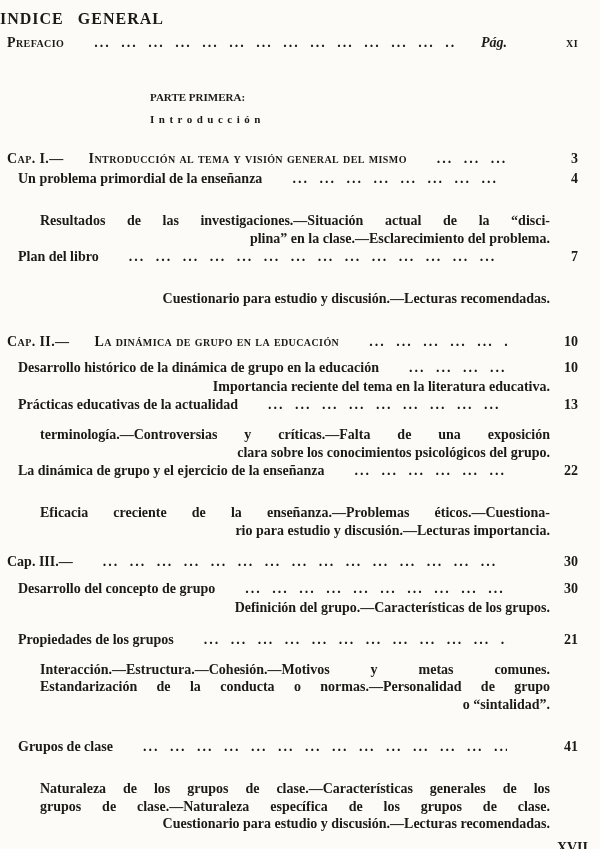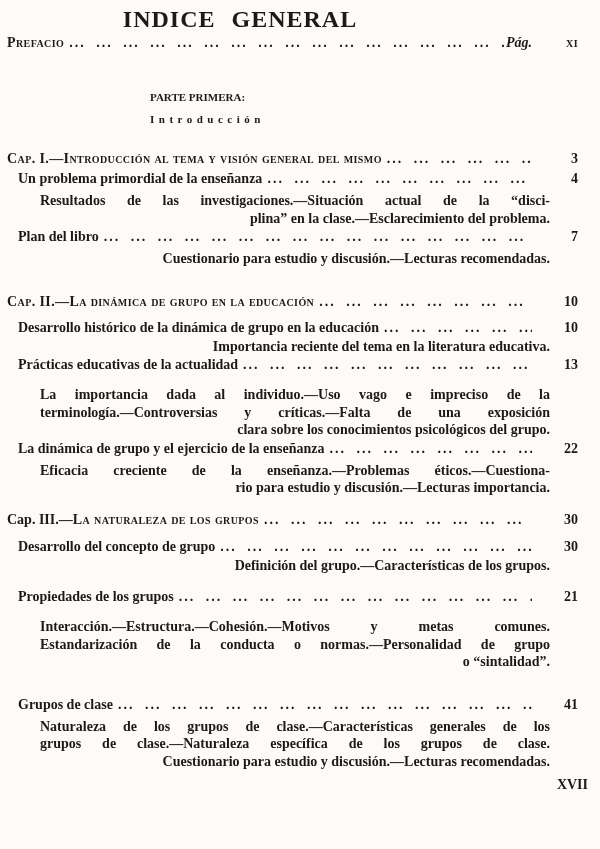--- a/index.html
+++ b/index.html
@@ -9,31 +9,32 @@
     color:#1d1915;
     font-family:"Liberation Serif","DejaVu Serif",serif;
     font-weight:bold;
     font-size:14px;
     overflow:hidden;
     box-sizing:border-box;
     padding-top:8px;
   }
   .page-title{
     width:480px;
-    text-align:center;
-    font-size:24px;
+    text-align:left;
+    font-size:16px;
     line-height:22px;
     letter-spacing:1px;
     word-spacing:9px;
   }
   .row{
     display:flex;
     align-items:baseline;
     margin-right:22px;
     line-height:20px;
+    gap:25px;
   }
   .r-ch{margin-left:7px;}
   .r-tp{margin-left:18px;}
   .label{white-space:nowrap;}
   .sc{font-variant:small-caps;letter-spacing:0.4px;}
   .dots{
     flex:1 1 auto;
     overflow:hidden;
     white-space:nowrap;
     letter-spacing:2px;
@@ -60,21 +61,21 @@
   }
   .para .jline{text-align:justify;text-align-last:justify;}
   .para .lline{text-align:right;}
   .footer{
     margin-right:12px;
     text-align:right;
     line-height:20px;
     padding-left:9px;
   }
   .mt0{margin-top:0;} .mt3{margin-top:3px;} .mt5{margin-top:5px;}
-  .mt6{margin-top:6px;} .mt7{margin-top:7px;} .mt9{margin-top:3px;}
+  .mt6{margin-top:6px;} .mt7{margin-top:7px;} .mt9{margin-top:23px;}
   .mt11{margin-top:11px;} .mt12{} .mt13{margin-top:13px;}
   .mt14{margin-top:24px;} .mt19{margin-top:19px;} .mt33{margin-top:33px;}
 </style>
 </head>
 <body>
 
 <div class="page-title">INDICE GENERAL</div>
 
 <div class="row r-ch mt3">
   <span class="label sc">Prefacio</span>
@@ -133,39 +134,37 @@
   <div class="lline">Importancia reciente del tema en la literatura educativa.</div>
 </div>
 
 <div class="row r-tp mt12">
   <span class="label">Prácticas educativas de la actualidad</span>
   <span class="dots">... ... ... ... ... ... ... ... ... ... ... ... ... ... ... ... ... ... ... ... ... ... ... ... ... ... ... ... ... ... ... ... ... ... ... ... ... ... ... ...</span>
   <span class="num">13</span>
 </div>
 
 <div class="para mt11">
-  <div class="jline">La importancia dada al individuo.—Uso vago e impreciso de la</div>
   <div class="jline">terminología.—Controversias y críticas.—Falta de una exposición</div>
   <div class="lline">clara sobre los conocimientos psicológicos del grupo.</div>
 </div>
 
 <div class="row r-tp mt12">
   <span class="label">La dinámica de grupo y el ejercicio de la enseñanza</span>
   <span class="dots">... ... ... ... ... ... ... ... ... ... ... ... ... ... ... ... ... ... ... ... ... ... ... ... ... ... ... ... ... ... ... ... ... ... ... ... ... ... ... ...</span>
   <span class="num">22</span>
 </div>
 
 <div class="para mt9">
   <div class="jline">Eficacia creciente de la enseñanza.—Problemas éticos.—Cuestiona-</div>
   <div class="lline">rio para estudio y discusión.—Lecturas importancia.</div>
 </div>
 
 <div class="row r-ch mt13">
   <span class="label">Cap. III.—</span>
-  <span class="label sc">La naturaleza de los grupos</span>
   <span class="dots">... ... ... ... ... ... ... ... ... ... ... ... ... ... ... ... ... ... ... ... ... ... ... ... ... ... ... ... ... ... ... ... ... ... ... ... ... ... ... ...</span>
   <span class="num">30</span>
 </div>
 
 <div class="row r-tp mt7">
   <span class="label">Desarrollo del concepto de grupo</span>
   <span class="dots">... ... ... ... ... ... ... ... ... ... ... ... ... ... ... ... ... ... ... ... ... ... ... ... ... ... ... ... ... ... ... ... ... ... ... ... ... ... ... ...</span>
   <span class="num">30</span>
 </div>
 

